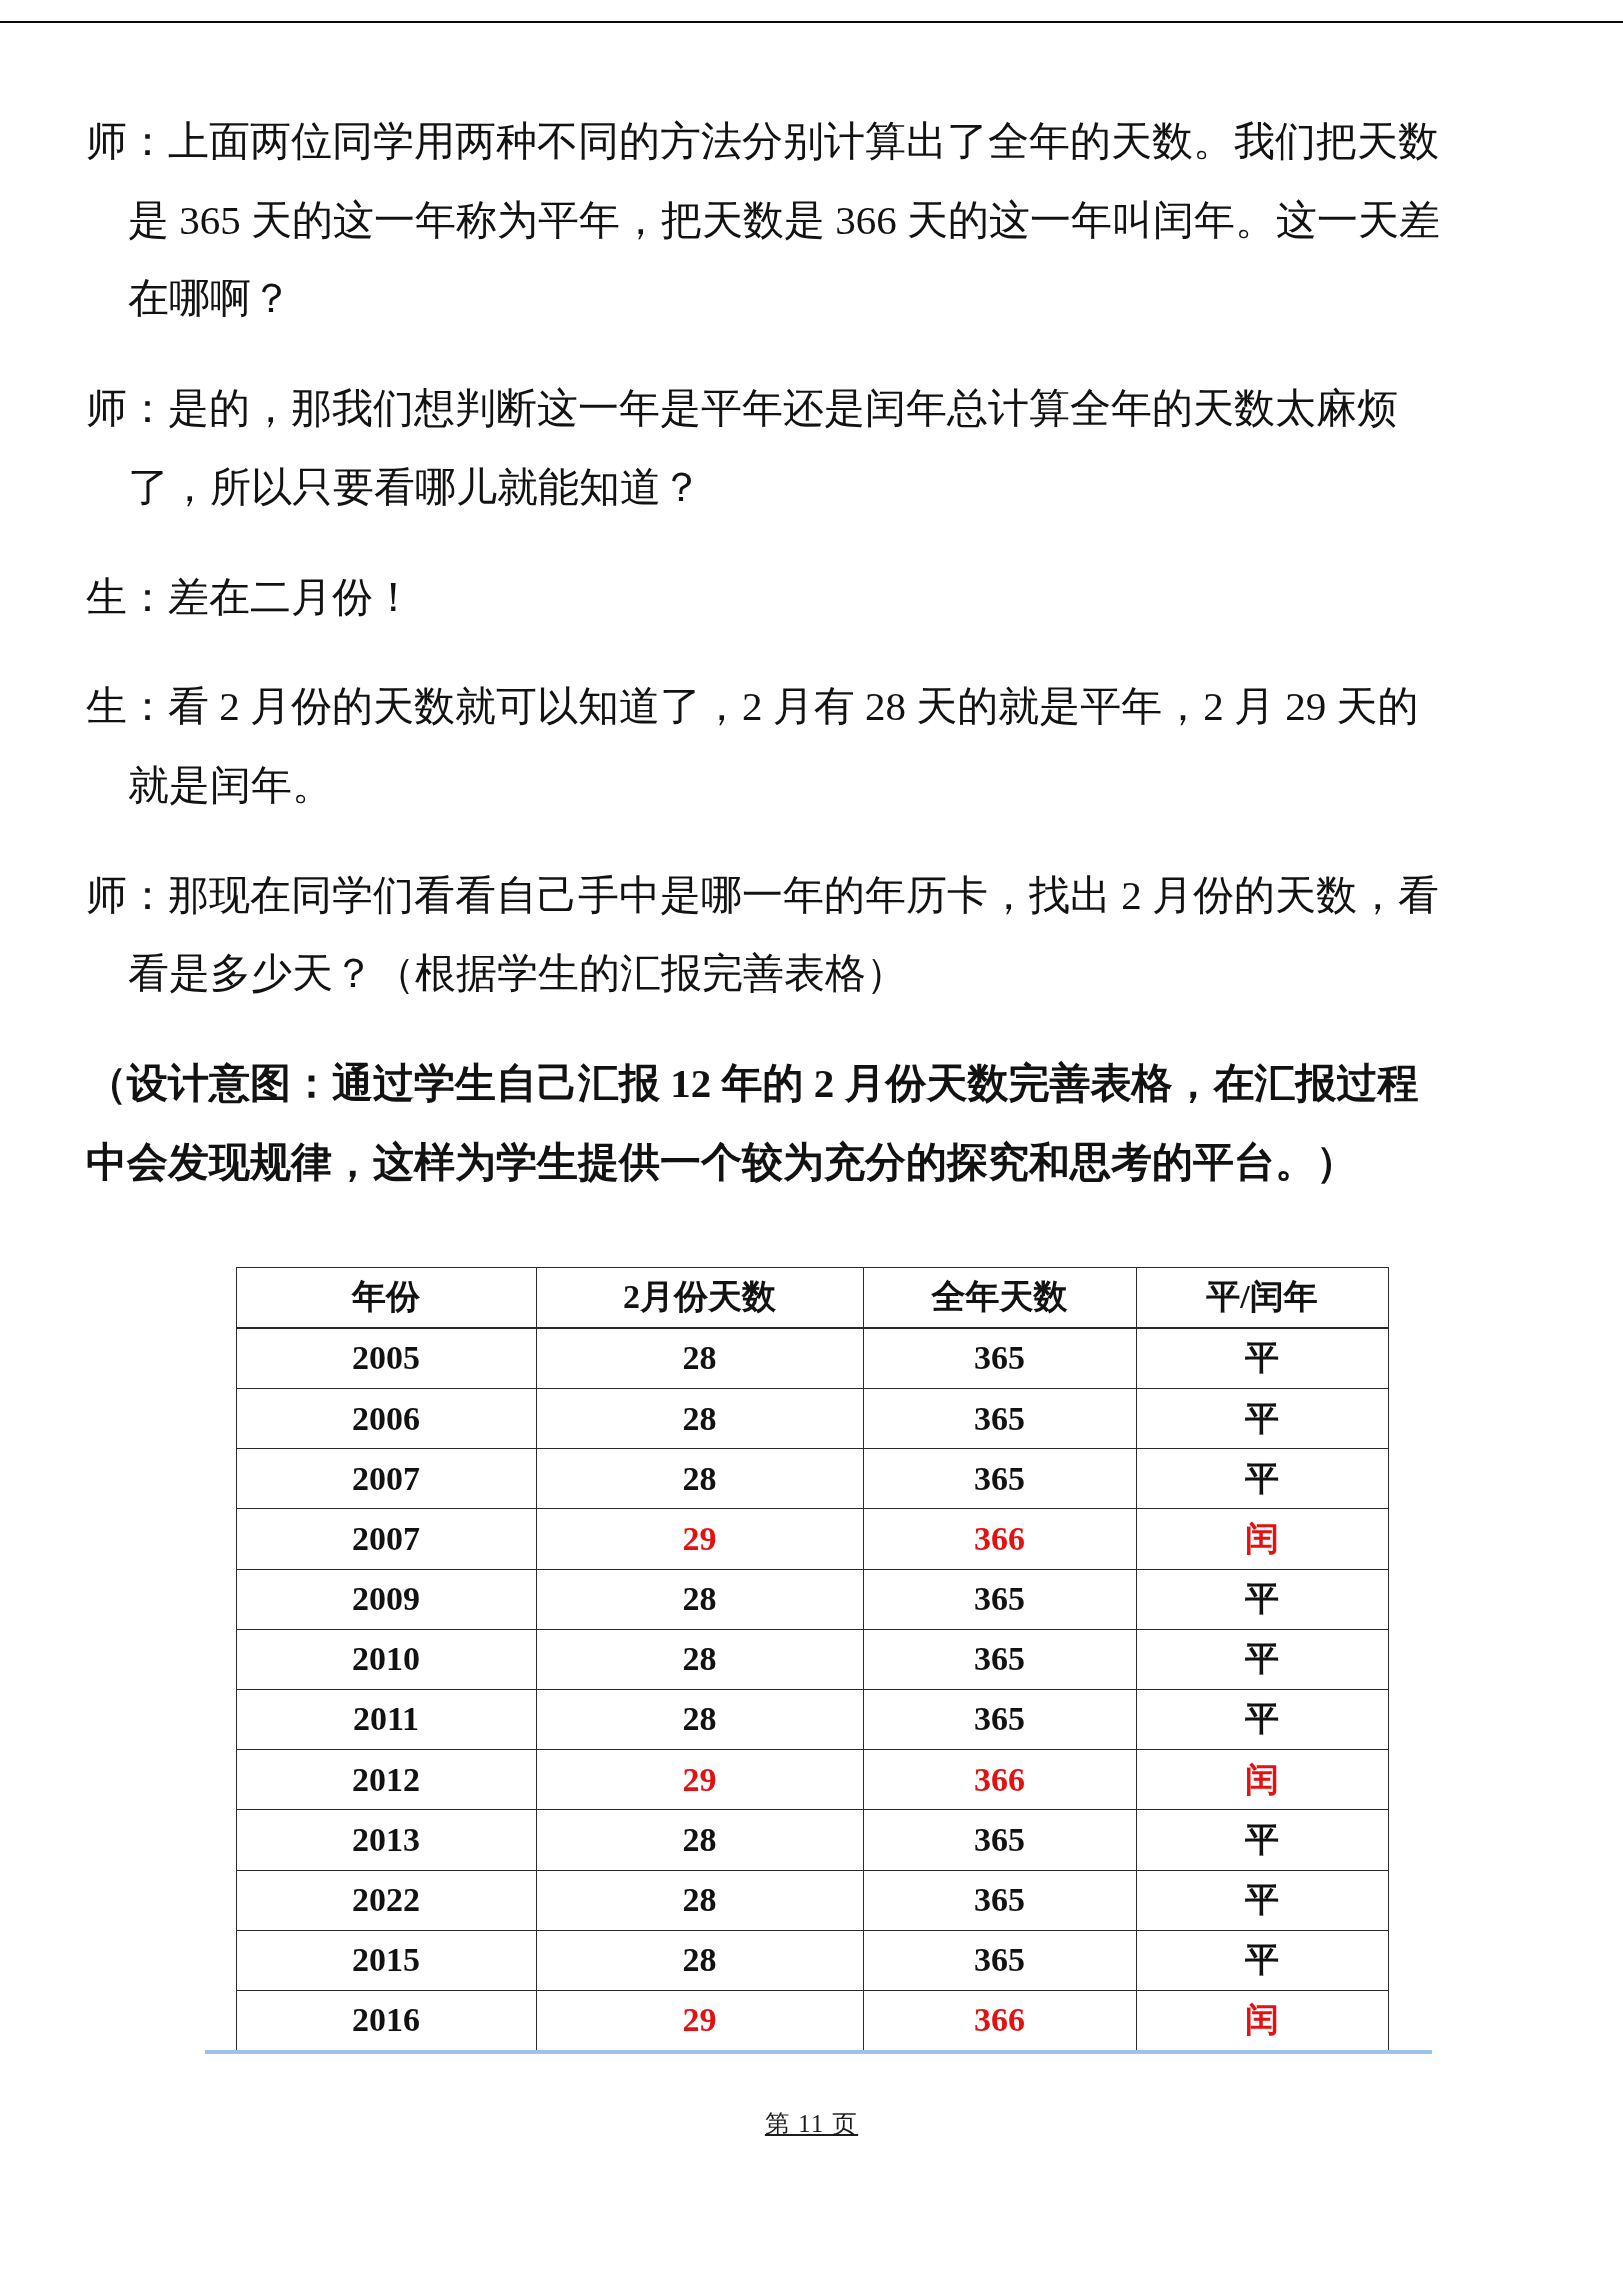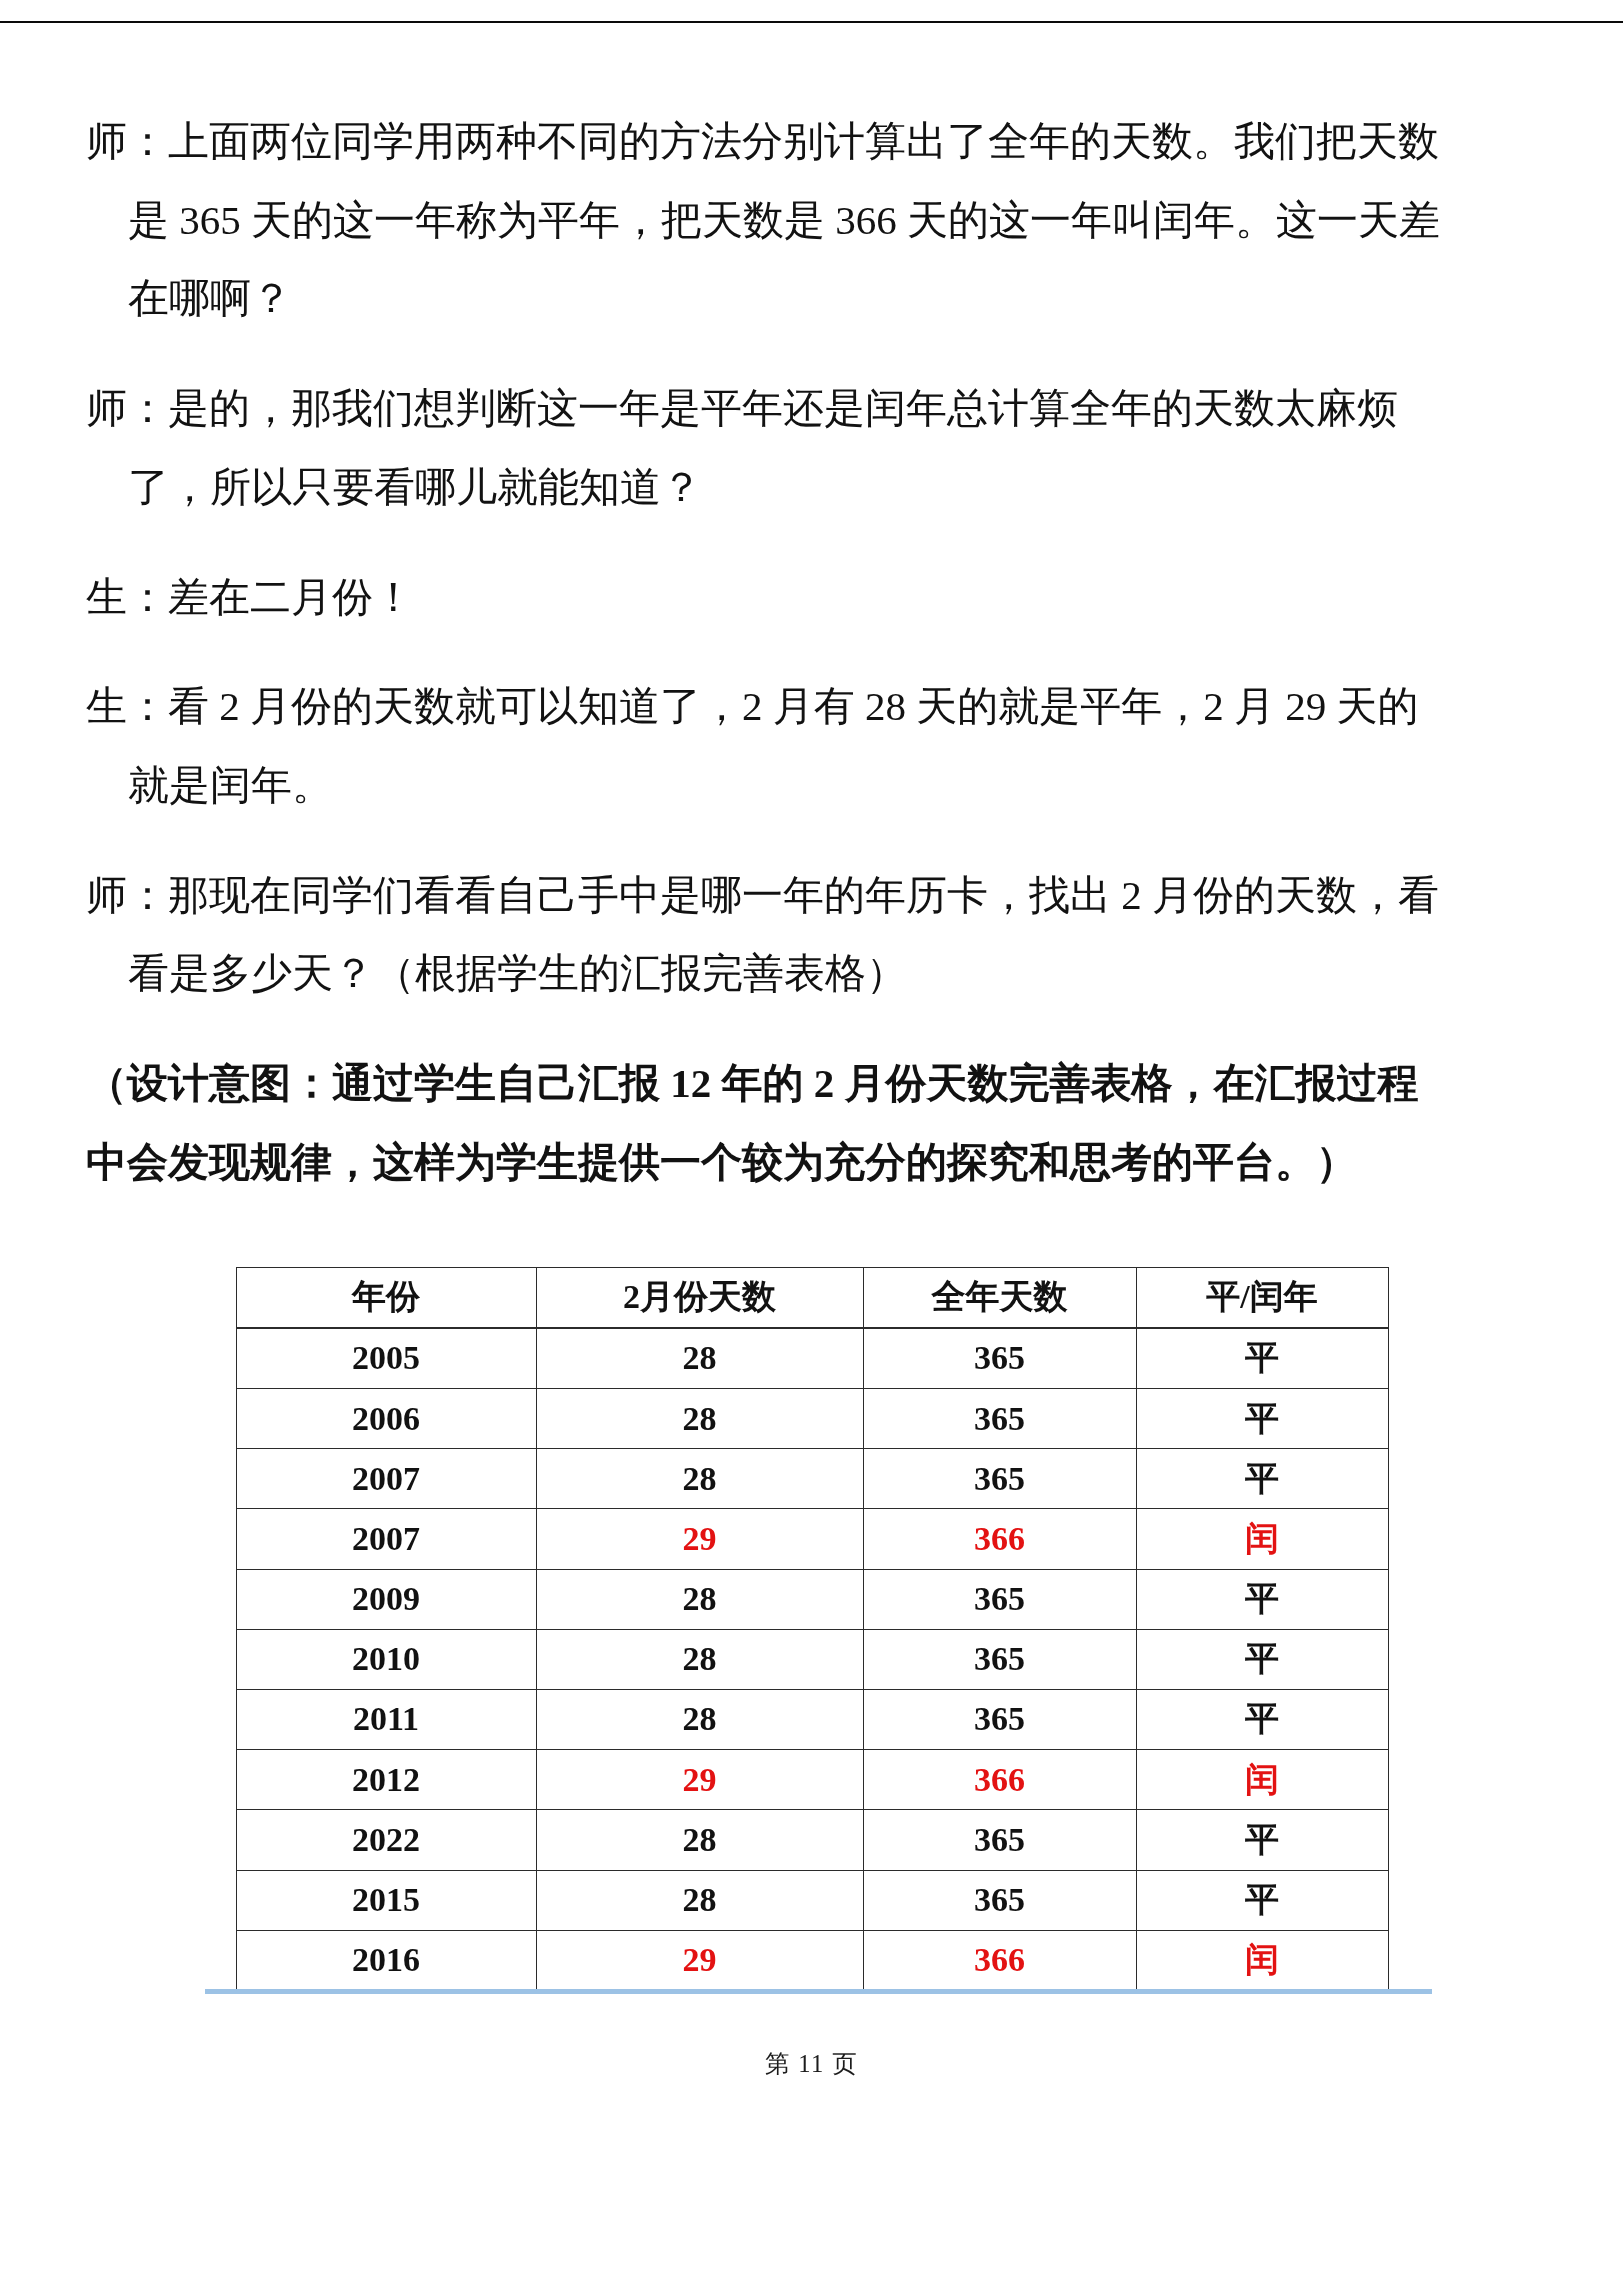--- a/index.html
+++ b/index.html
@@ -65,20 +65,21 @@
     height: 4.1px;
     background: #9cc2e5;
     margin-top: -1.4px;
   }
   .footer {
     text-align: center;
     font-size: 24.5px;
     margin-top: 53px;
     letter-spacing: 1.4px;
     color: #1c1c1c;
+    text-decoration: underline;
   }
 </style>
 </head>
 <body>
 
 <div class="top-rule"></div>
 
 <div class="content">
   <p class="para">师：上面两位同学用两种不同的方法分别计算出了全年的天数。我们把天数是 365 天的这一年称为平年，把天数是 366 天的这一年叫闰年。这一天差在哪啊？</p>
   <p class="para">师：是的，那我们想判断这一年是平年还是闰年总计算全年的天数太麻烦了，所以只要看哪儿就能知道？</p>
@@ -147,20 +148,26 @@
           <td>365</td>
           <td>平</td>
         </tr>
         <tr>
           <td>2012</td>
           <td class="leap">29</td>
           <td class="leap">366</td>
           <td class="leap">闰</td>
         </tr>
         <tr>
+          <td>2013</td>
+          <td>28</td>
+          <td>365</td>
+          <td>平</td>
+        </tr>
+        <tr>
           <td>2022</td>
           <td>28</td>
           <td>365</td>
           <td>平</td>
         </tr>
         <tr>
           <td>2015</td>
           <td>28</td>
           <td>365</td>
           <td>平</td>

